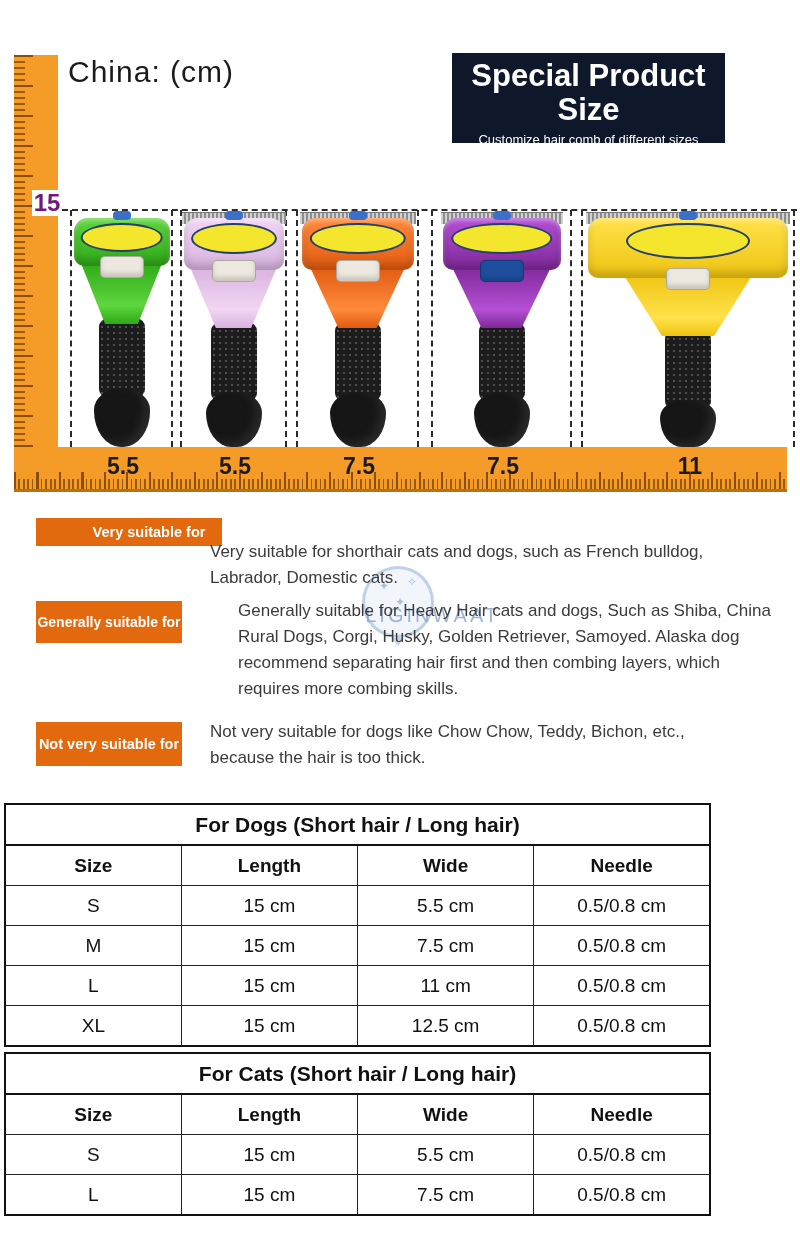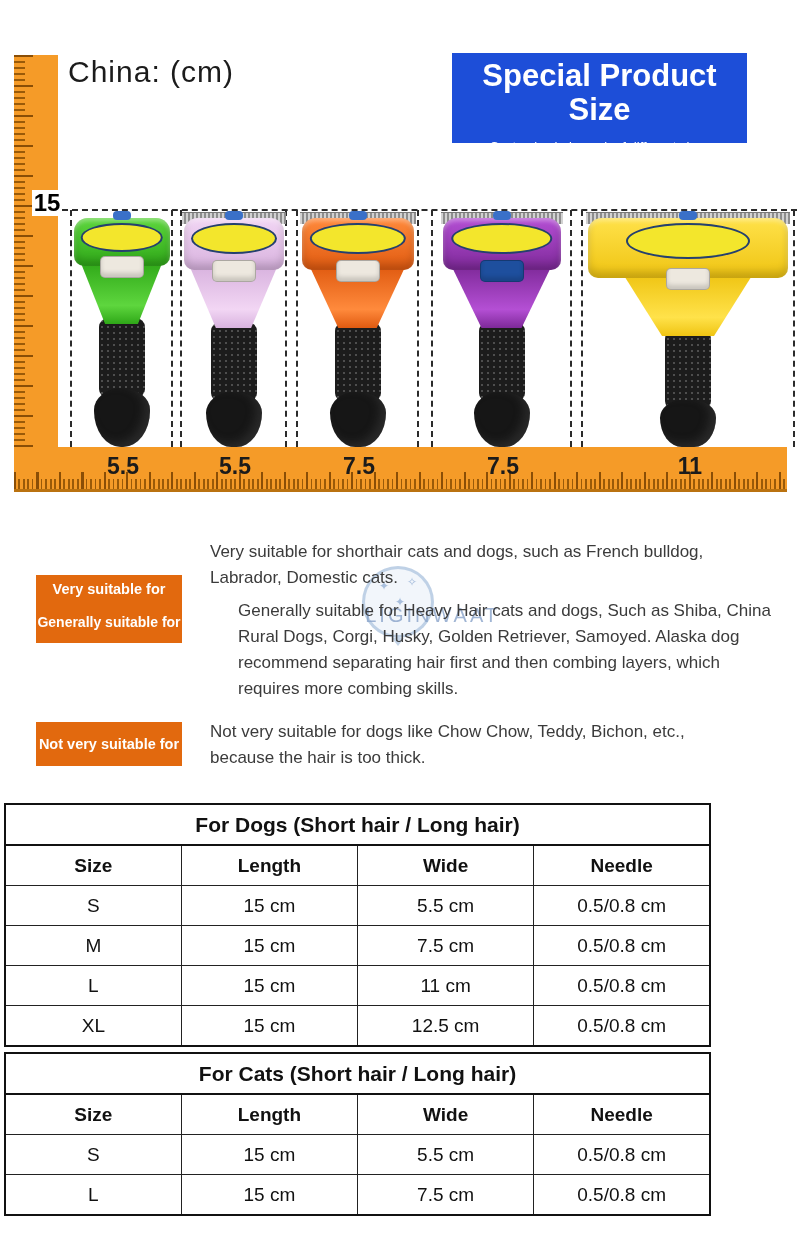--- a/index.html
+++ b/index.html
@@ -4,31 +4,31 @@
 <style>
   html,body{margin:0;padding:0;}
   body{
     width:800px;height:1240px;position:relative;background:#ffffff;
     font-family:"Liberation Sans", sans-serif;color:#222;overflow:hidden;
   }
   .abs{position:absolute;}
 
   
   .unit-label{left:68px;top:55px;font-size:30px;color:#1b1b1b;letter-spacing:1px;}
-  .banner{left:452px;top:53px;width:295px;height:90px;background:#1d4ed8;color:#fff;text-align:center;}
+  .banner{left:452px;top:53px;width:273px;height:90px;background:#0f172a;color:#fff;text-align:center;}
   .banner-title{font-size:31px;font-weight:bold;margin-top:6px;line-height:34px;}
-  .banner-sub{font-size:13px;line-height:19px;margin-top:10px;}
+  .banner-sub{font-size:13px;line-height:19px;margin-top:3px;}
 
   
   .vruler{left:14px;top:55px;width:44px;height:392px;background:#F59B28;}
   .vruler .ticks-small{position:absolute;left:0;top:0;width:11px;height:100%;
     background:repeating-linear-gradient(to bottom,#9a5a08 0 2px,transparent 2px 6px);}
   .vruler .ticks-long{position:absolute;left:0;top:0;width:19px;height:100%;
     background:repeating-linear-gradient(to bottom,#8a4e06 0 2px,transparent 2px 30px);}
-  .h15{left:32px;top:190px;width:30px;height:26px;background:#fff;color:#000000;
+  .h15{left:32px;top:190px;width:30px;height:26px;background:#fff;color:#701a75;
     font-size:24px;font-weight:bold;text-align:center;line-height:26px;z-index:5;}
 
   
   .dash-top{left:62px;top:209px;width:735px;border-top:2px dashed #2b2b2b;height:0;}
   .pbox{top:210px;height:237px;border-left:2px dashed #2b2b2b;border-right:2px dashed #2b2b2b;box-sizing:border-box;}
 
   
   .comb{position:absolute;left:0;right:0;top:0;bottom:0;}
   .comb>div{position:absolute;left:50%;transform:translateX(-50%);}
   .metal{top:2px;height:11px;width:calc(var(--hw) + 4px);
@@ -186,21 +186,21 @@
 </div>
 
 <div class="abs wm-circle">
   <span class="wm-spark" style="left:14px;top:10px;">✦</span>
   <span class="wm-spark" style="left:42px;top:6px;">✧</span>
   <span class="wm-spark" style="left:30px;top:26px;">✦</span>
 </div>
 <div class="abs wm-tail"></div>
 <div class="abs wm-text">LIGINWAAT</div>
 
-<div class="abs suit-btn" style="left:36px;top:575px;height:28px;">
+<div class="abs suit-btn" style="left:36px;top:518px;height:28px;padding-left:40px;">
   <span>Very suitable for</span>
 </div>
 <div class="abs suit-text" style="top:539px;">Very suitable for shorthair cats and dogs, such as French bulldog, Labrador, Domestic cats.</div>
 
 <div class="abs suit-btn" style="left:36px;top:601px;height:42px;font-size:14px;">
   <span>Generally suitable for</span>
 </div>
 <div class="abs suit-text" style="top:598px;margin-left:28px;">Generally suitable for Heavy Hair cats and dogs, Such as Shiba, China Rural Dogs, Corgi, Husky, Golden Retriever, Samoyed. Alaska dog recommend separating hair first and then combing layers, which requires more combing skills.</div>
 
 <div class="abs suit-btn" style="left:36px;top:722px;height:44px;">

